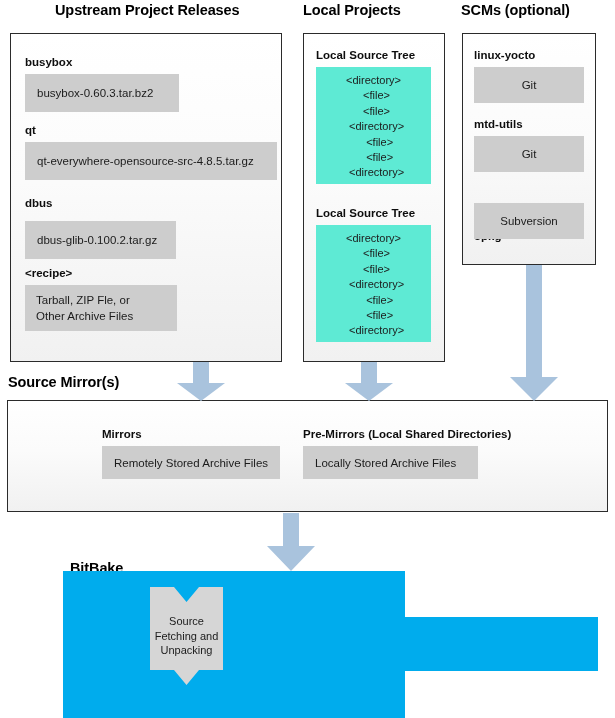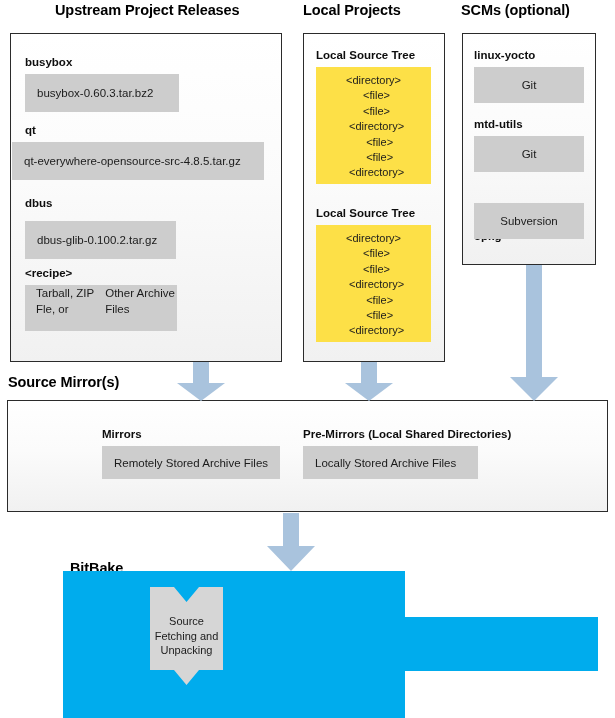--- a/index.html
+++ b/index.html
@@ -62,45 +62,45 @@
     background: #cdcdcd;
     box-sizing: border-box;
     font-size: 11.5px;
     color: #1b1b1b;
     display: flex;
     align-items: center;
   }
   .gray-box.left-pad { padding-left: 12px; }
   .gray-box.center   { justify-content: center; }
   .gray-box.stack {
-    flex-direction: row;
+    flex-direction: column;
     align-items: flex-start;
     justify-content: center;
     line-height: 16px;
     padding-left: 11px;
   }
 
   
   #lbl-busybox  { left: 25px; top: 56px; }
   #box-busybox  { left: 25px; top: 74px; width: 154px; height: 38px; }
   #lbl-qt       { left: 25px; top: 124px; }
-  #box-qt       { left: 12px; top: 142px; width: 252px; height: 38px; }
+  #box-qt       { left: 25px; top: 142px; width: 252px; height: 38px; }
   #lbl-dbus     { left: 25px; top: 197px; }
   #box-dbus     { left: 25px; top: 221px; width: 151px; height: 38px; }
   #lbl-recipe   { left: 25px; top: 267px; }
   #box-recipe   { left: 25px; top: 285px; width: 152px; height: 46px; }
 
   
   #lbl-tree-1 { left: 316px; top: 49px; }
   #box-tree-1 { left: 316px; top: 67px; width: 115px; height: 117px; }
   #lbl-tree-2 { left: 316px; top: 207px; }
   #box-tree-2 { left: 316px; top: 225px; width: 115px; height: 117px; }
   .tree {
     position: absolute;
-    background: #fde047;
+    background: #5eead4;
     box-sizing: border-box;
     font-size: 11px;
     color: #1b1b1b;
     padding-top: 6px;
     text-align: center;
   }
   .tree .node { display: block; line-height: 15.4px; white-space: pre; }
 
   
   #lbl-linux-yocto { left: 474px; top: 49px; }

